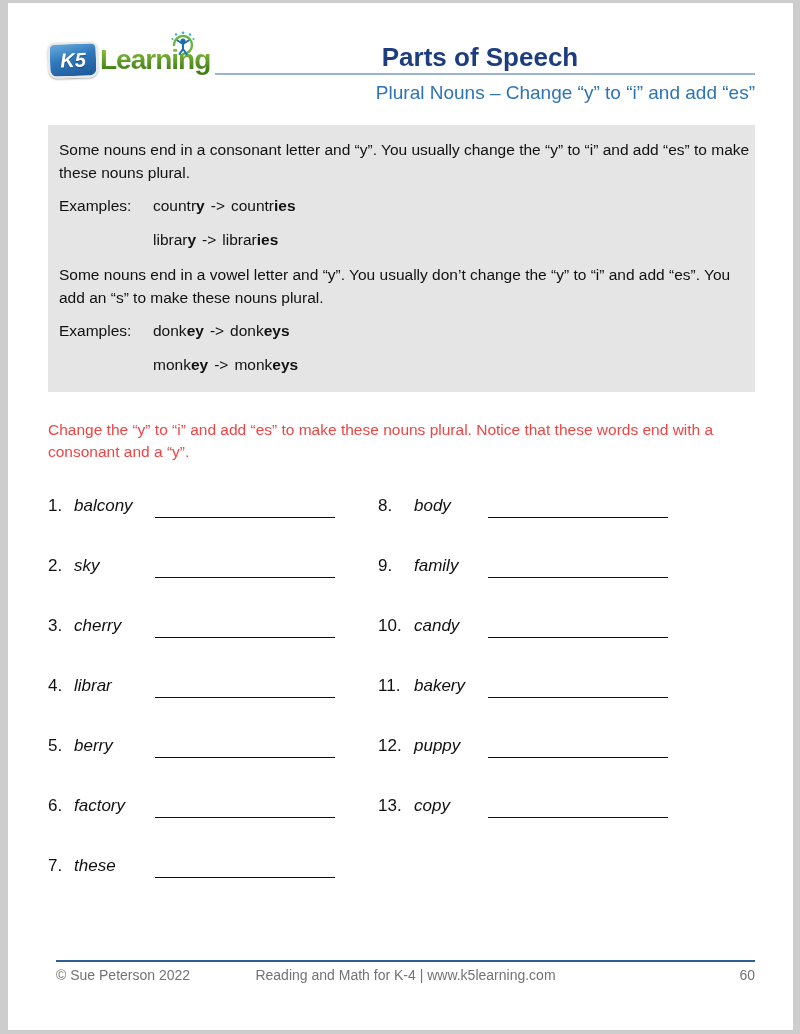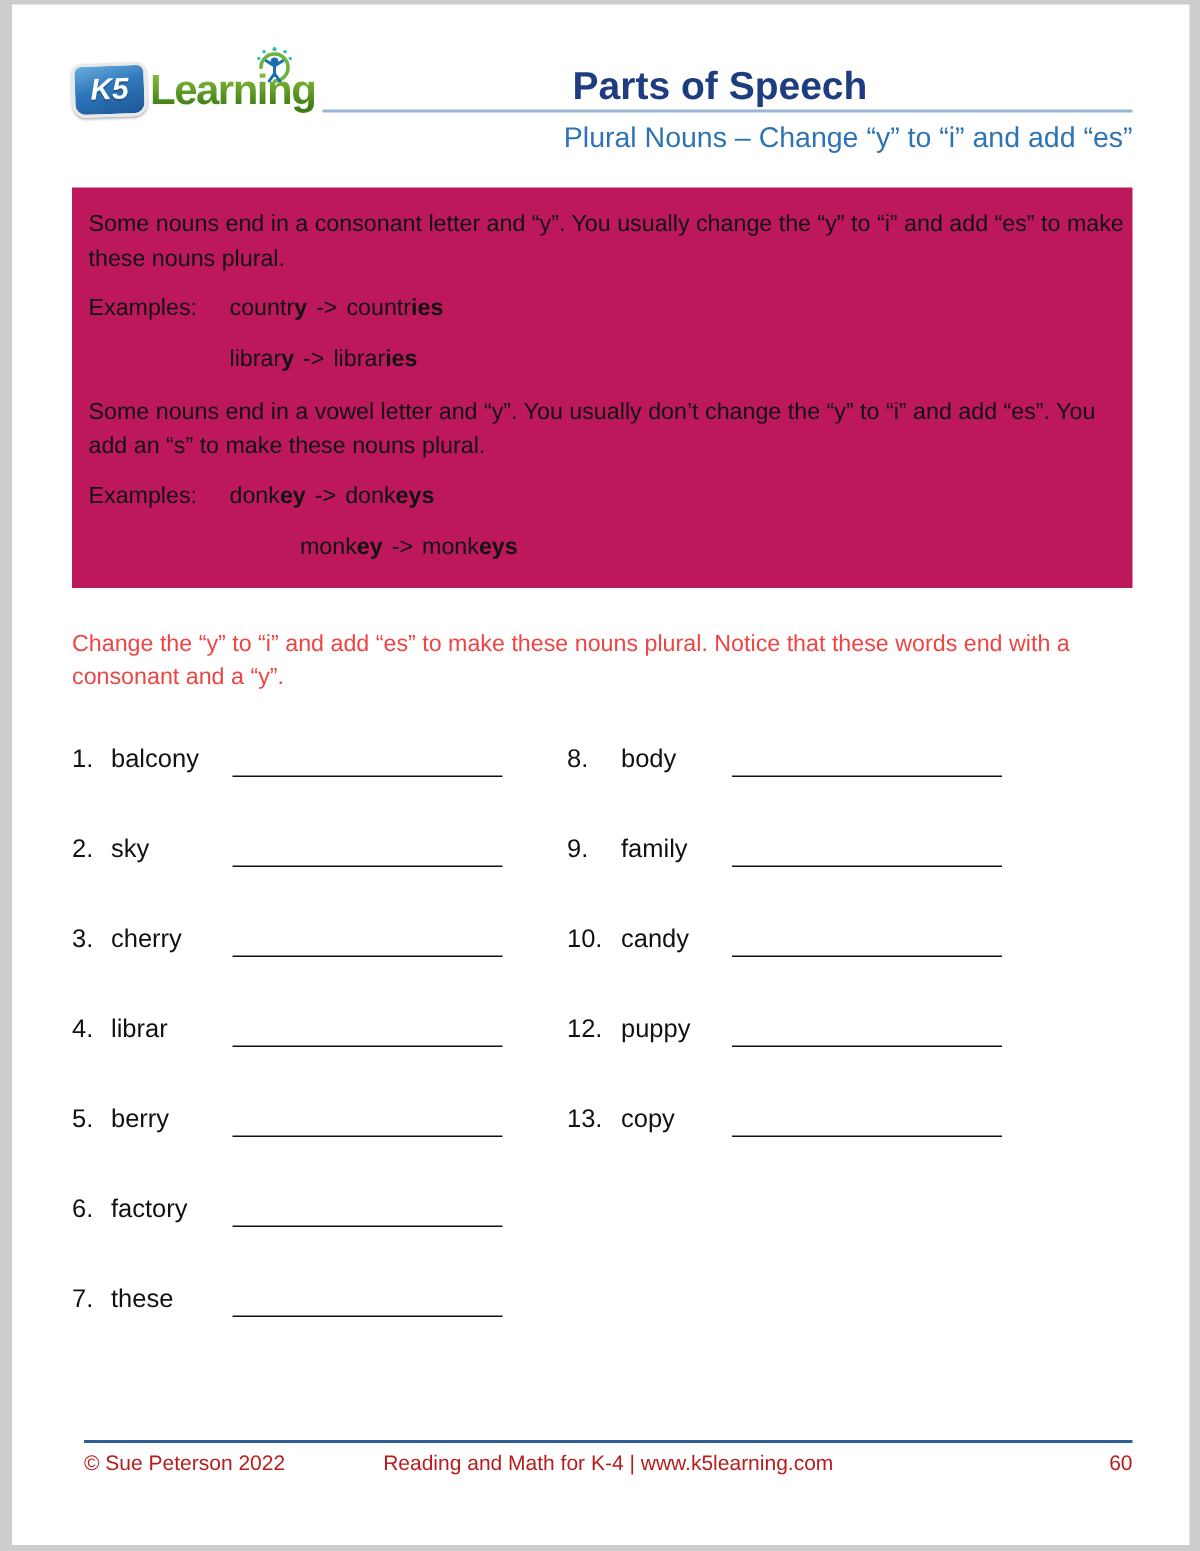--- a/index.html
+++ b/index.html
@@ -41,21 +41,21 @@
   .figure-icon{position:absolute;top:-13px;right:14px;width:26px;height:26px;}
   .header-right{flex:1;padding-top:2px;}
   .page-title{
     text-align:center;font-size:26px;font-weight:bold;color:#1E3D80;
     line-height:26px;
   }
   .header-rule{height:2px;background:#9AB4D4;margin:3px 0 7px 10px;}
   .page-subtitle{text-align:right;font-size:19px;color:#2E74B5;line-height:22px;}
   
   .info-box{
-    margin-top:21px;background:#be185d;
+    margin-top:21px;background:#e5e5e5;
     padding:13px 0 14px 11px;
     font-size:15.5px;color:#111111;
   }
   .info-box p{margin:0 0 11px 0;line-height:23px;}
   .example-row{display:flex;margin-bottom:12px;line-height:22px;}
   .example-label{width:94px;flex:none;}
   .example-indent{width:94px;flex:none;}
   .example-arrow{margin:0 6px;}
   
   .instructions{
@@ -63,31 +63,31 @@
   }
   
   .exercises{margin-top:29px;display:flex;}
   .ex-col{display:block;}
   .ex-col-left{width:287px;margin-right:43px;flex:none;}
   .ex-col-right{width:290px;flex:none;}
   .ex-row{display:flex;align-items:flex-end;height:26px;margin-bottom:34px;font-size:17px;color:#111111;}
   .ex-num{flex:none;line-height:24px;}
   .ex-col-left .ex-num{width:26px;}
   .ex-col-right .ex-num{width:36px;}
-  .ex-word{flex:1;line-height:24px;}
+  .ex-word{flex:1;line-height:24px;font-style:italic;}
   .ex-blank{
     flex:none;width:180px;height:22px;
     border-bottom:1.4px solid #111111;
   }
   
   .footer{position:absolute;left:48px;right:38px;top:957px;}
   .footer-rule{height:2px;background:#2E5F96;}
   .footer-row{
     display:grid;grid-template-columns:1fr auto 1fr;align-items:baseline;
-    margin-top:5px;font-size:14px;color:#b91c1c;
+    margin-top:5px;font-size:14px;color:#737373;
   }
   .footer-left{text-align:left;}
   .footer-center{text-align:center;}
   .footer-right{text-align:right;}
 </style>
 </head>
 <body>
 
 <div class="page">
 
@@ -130,21 +130,21 @@
       <span class="example-indent"></span>
       <span><span>librar</span><b>y</b><span class="example-arrow">-&gt;</span><span>librar</span><b>ies</b></span>
     </div>
 
     <p style="">Some nouns end in a vowel letter and “y”. You usually don’t change the “y” to “i” and add “es”. You add an “s” to make these nouns plural.</p>
 
     <div class="example-row">
       <span class="example-label">Examples:</span>
       <span><span>donk</span><b>ey</b><span class="example-arrow">-&gt;</span><span>donk</span><b>eys</b></span>
     </div>
-    <div class="example-row" style="margin-bottom:2px;gap:47px;">
+    <div class="example-row" style="margin-bottom:2px;">
       <span class="example-indent"></span>
       <span><span>monk</span><b>ey</b><span class="example-arrow">-&gt;</span><span>monk</span><b>eys</b></span>
     </div>
   </div>
 
   <div class="instructions">Change the “y” to “i” and add “es” to make these nouns plural. Notice that these words end with a consonant and a “y”.</div>
 
   <div class="exercises">
     <div class="ex-col ex-col-left">
       <div class="ex-row">
@@ -191,20 +191,25 @@
         <span class="ex-blank"></span>
       </div>
       <div class="ex-row">
         <span class="ex-num">9.</span>
         <span class="ex-word">family</span>
         <span class="ex-blank"></span>
       </div>
       <div class="ex-row">
         <span class="ex-num">10.</span>
         <span class="ex-word">candy</span>
+        <span class="ex-blank"></span>
+      </div>
+      <div class="ex-row">
+        <span class="ex-num">11.</span>
+        <span class="ex-word">bakery</span>
         <span class="ex-blank"></span>
       </div>
       <div class="ex-row">
         <span class="ex-num">12.</span>
         <span class="ex-word">puppy</span>
         <span class="ex-blank"></span>
       </div>
       <div class="ex-row">
         <span class="ex-num">13.</span>
         <span class="ex-word">copy</span>

